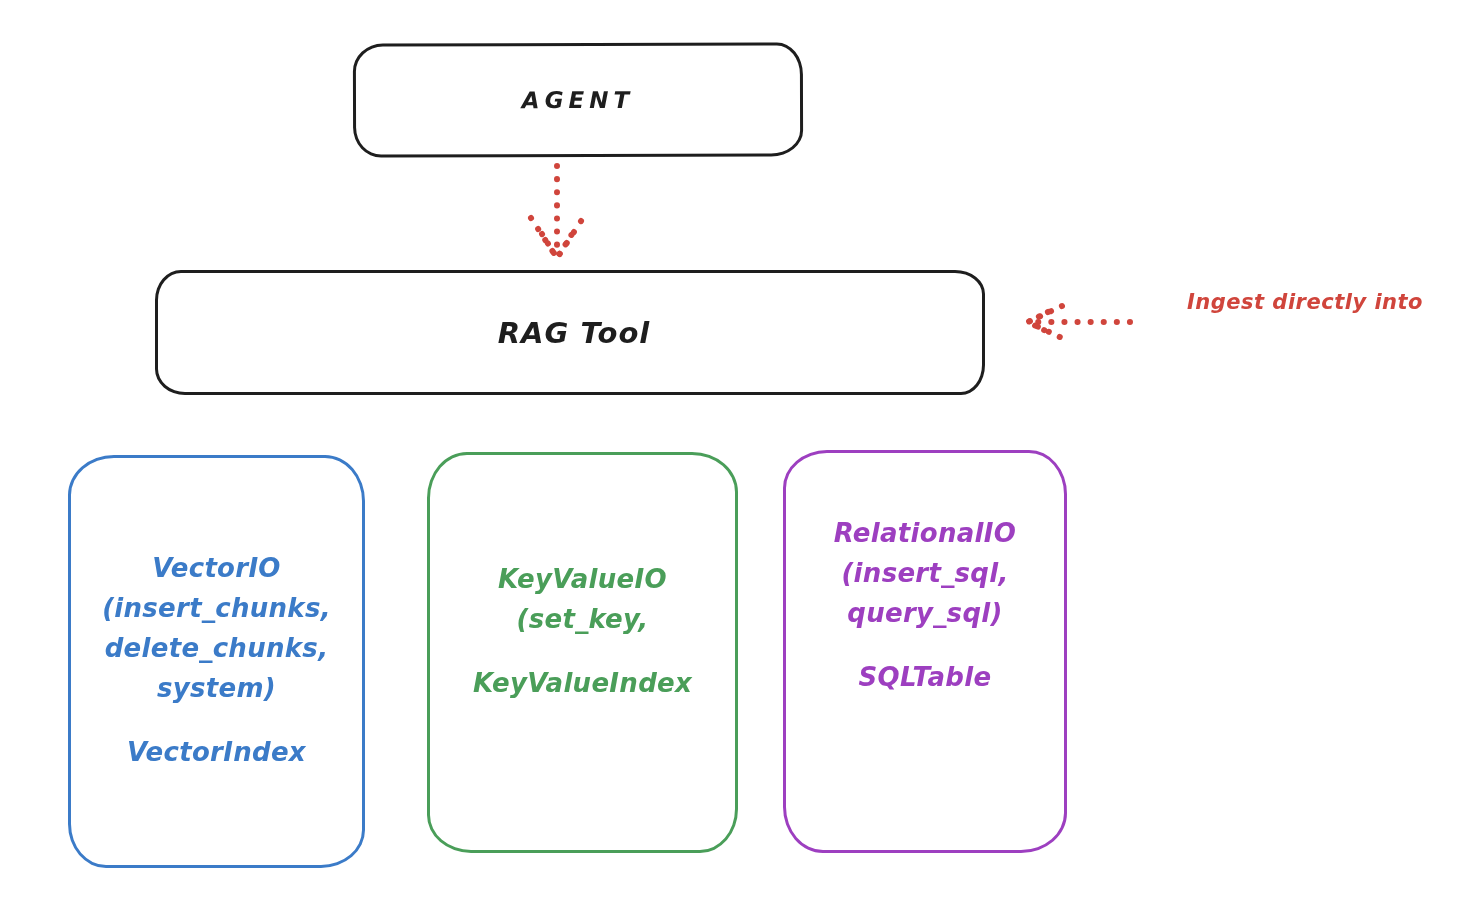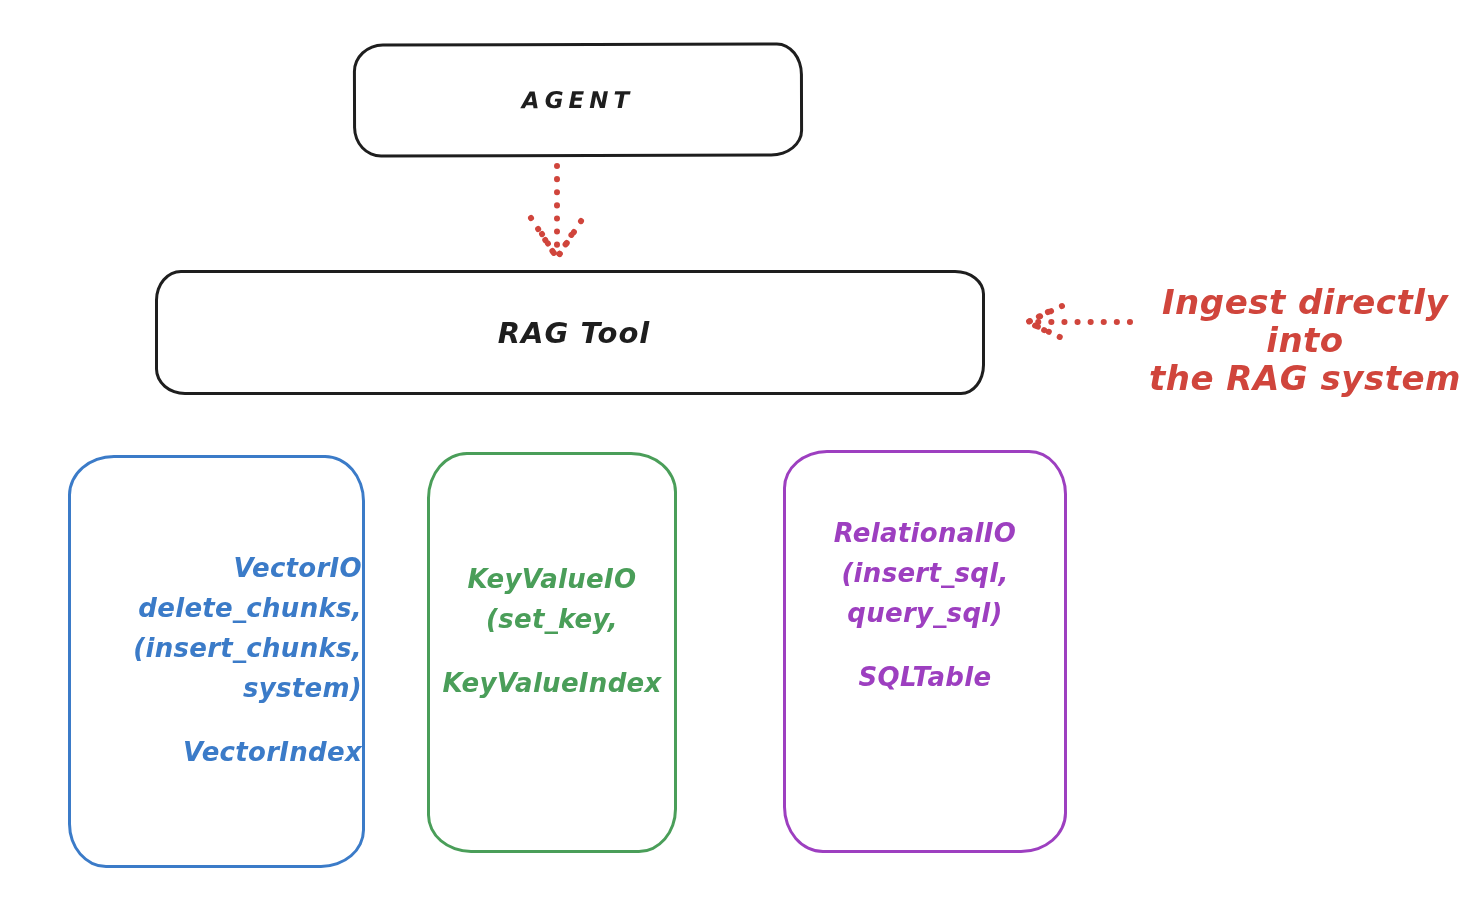--- a/index.html
+++ b/index.html
@@ -67,46 +67,45 @@
     letter-spacing: 0.3px;
   }
   .io-box .io-footer { margin-top: 24px; }
   .box-vector {
     left: 68px; top: 455px;
     width: 297px; height: 413px;
     border: 3.5px solid #3b7bc8;
     color: #3b7bc8;
     border-radius: 46px 40px 44px 38px / 40px 46px 38px 44px;
     padding-top: 90px;
-    align-items: flex-end;
   }
   .box-keyvalue {
     left: 427px; top: 452px;
-    width: 250px; height: 401px;
+    width: 311px; height: 401px;
     border: 3.5px solid #4a9e59;
     color: #4a9e59;
     border-radius: 40px 46px 38px 44px / 46px 40px 44px 38px;
     padding-top: 104px;
   }
   .box-relational {
     left: 783px; top: 450px;
     width: 284px; height: 403px;
     border: 3.5px solid #9d3fc0;
     color: #9d3fc0;
     border-radius: 44px 38px 46px 40px / 38px 44px 40px 46px;
     padding-top: 60px;
   }
   
   .annotation {
     position: absolute;
     left: 1140px; top: 283px;
     width: 330px;
     text-align: center;
     color: #d0453c;
-    font-size: 34px;
+    font-size: 21px;
     font-weight: 700;
     font-style: italic;
     line-height: 38px;
     letter-spacing: 0.5px;
   }
   
   .arrow-svg { position: absolute; }
   .dotted {
     stroke: #d0453c;
     stroke-width: 6;
@@ -135,27 +134,26 @@
   </div>
 
   <svg class="arrow-svg" style="left:1014px; top:296px;" width="130" height="55" aria-hidden="true">
     <line class="dotted" x1="116" y1="26" x2="16" y2="26"></line>
     <polyline class="dotted" points="48,10 14,26 48,42" style="stroke-dasharray:0.1 12;"></polyline>
     <polyline class="dotted" points="34,16 14,26 34,36" style="stroke-dasharray:0.1 10;"></polyline>
   </svg>
 
   <div class="annotation">
     <div>Ingest directly into</div>
-    <div>the RAG system</div>
   </div>
 
   <div class="io-box box-vector">
     <span>VectorIO</span>
+    <span>(insert_chunks,</span>
     <span>delete_chunks,</span>
-    <span>(insert_chunks,</span>
     <span>system)</span>
     <span class="io-footer">VectorIndex</span>
   </div>
 
   <div class="io-box box-keyvalue">
     <span>KeyValueIO</span>
     <span>(set_key,</span>
     <span class="io-footer">KeyValueIndex</span>
   </div>
 

